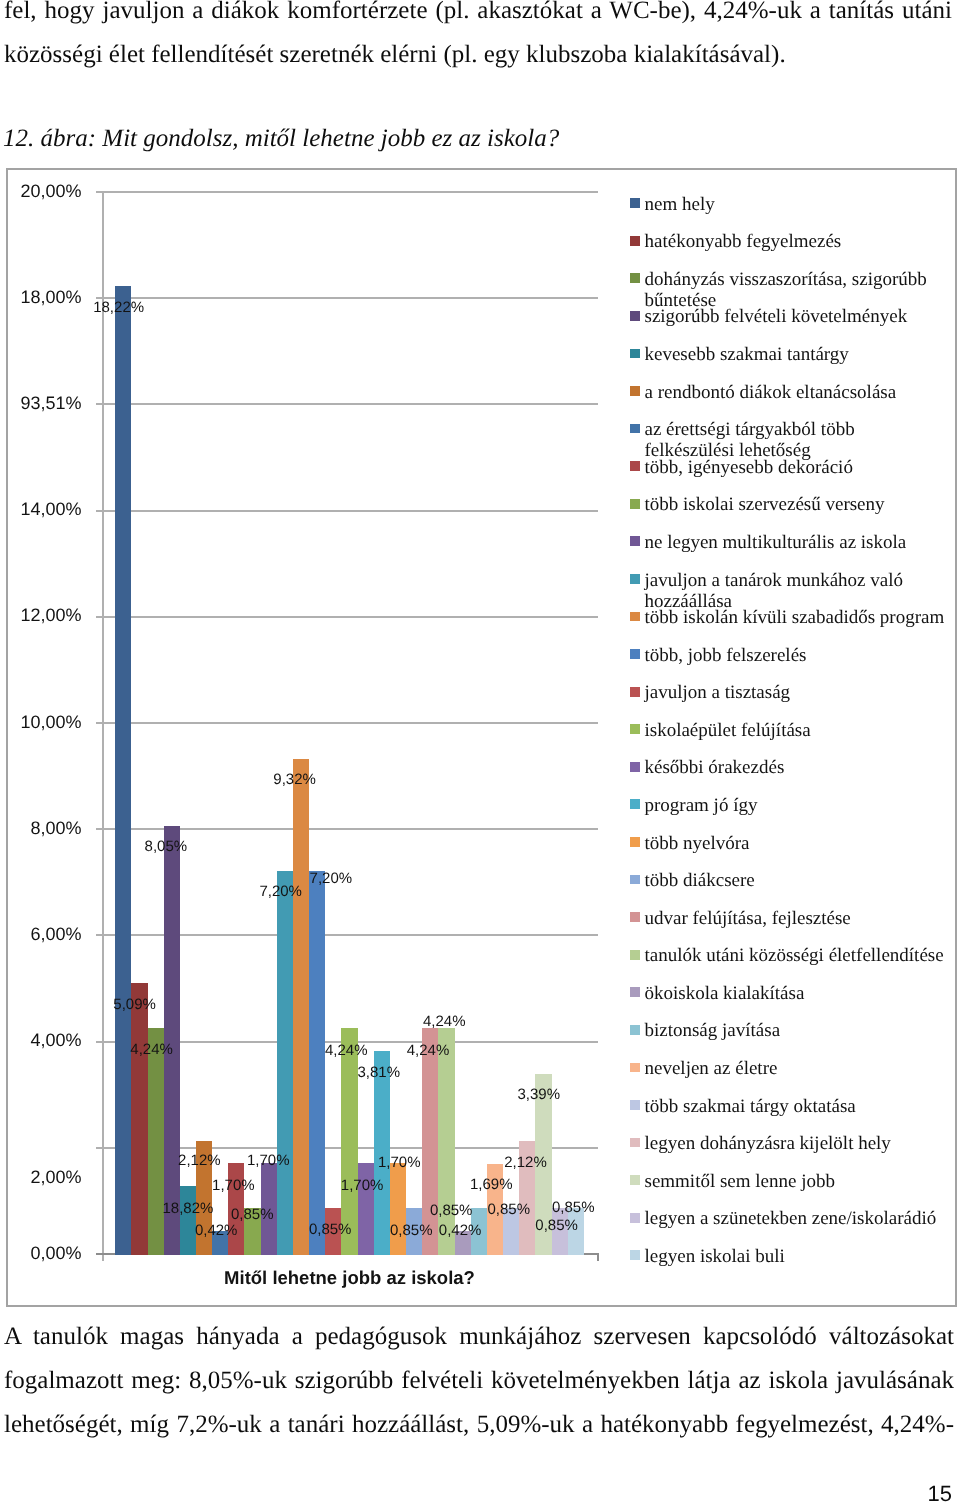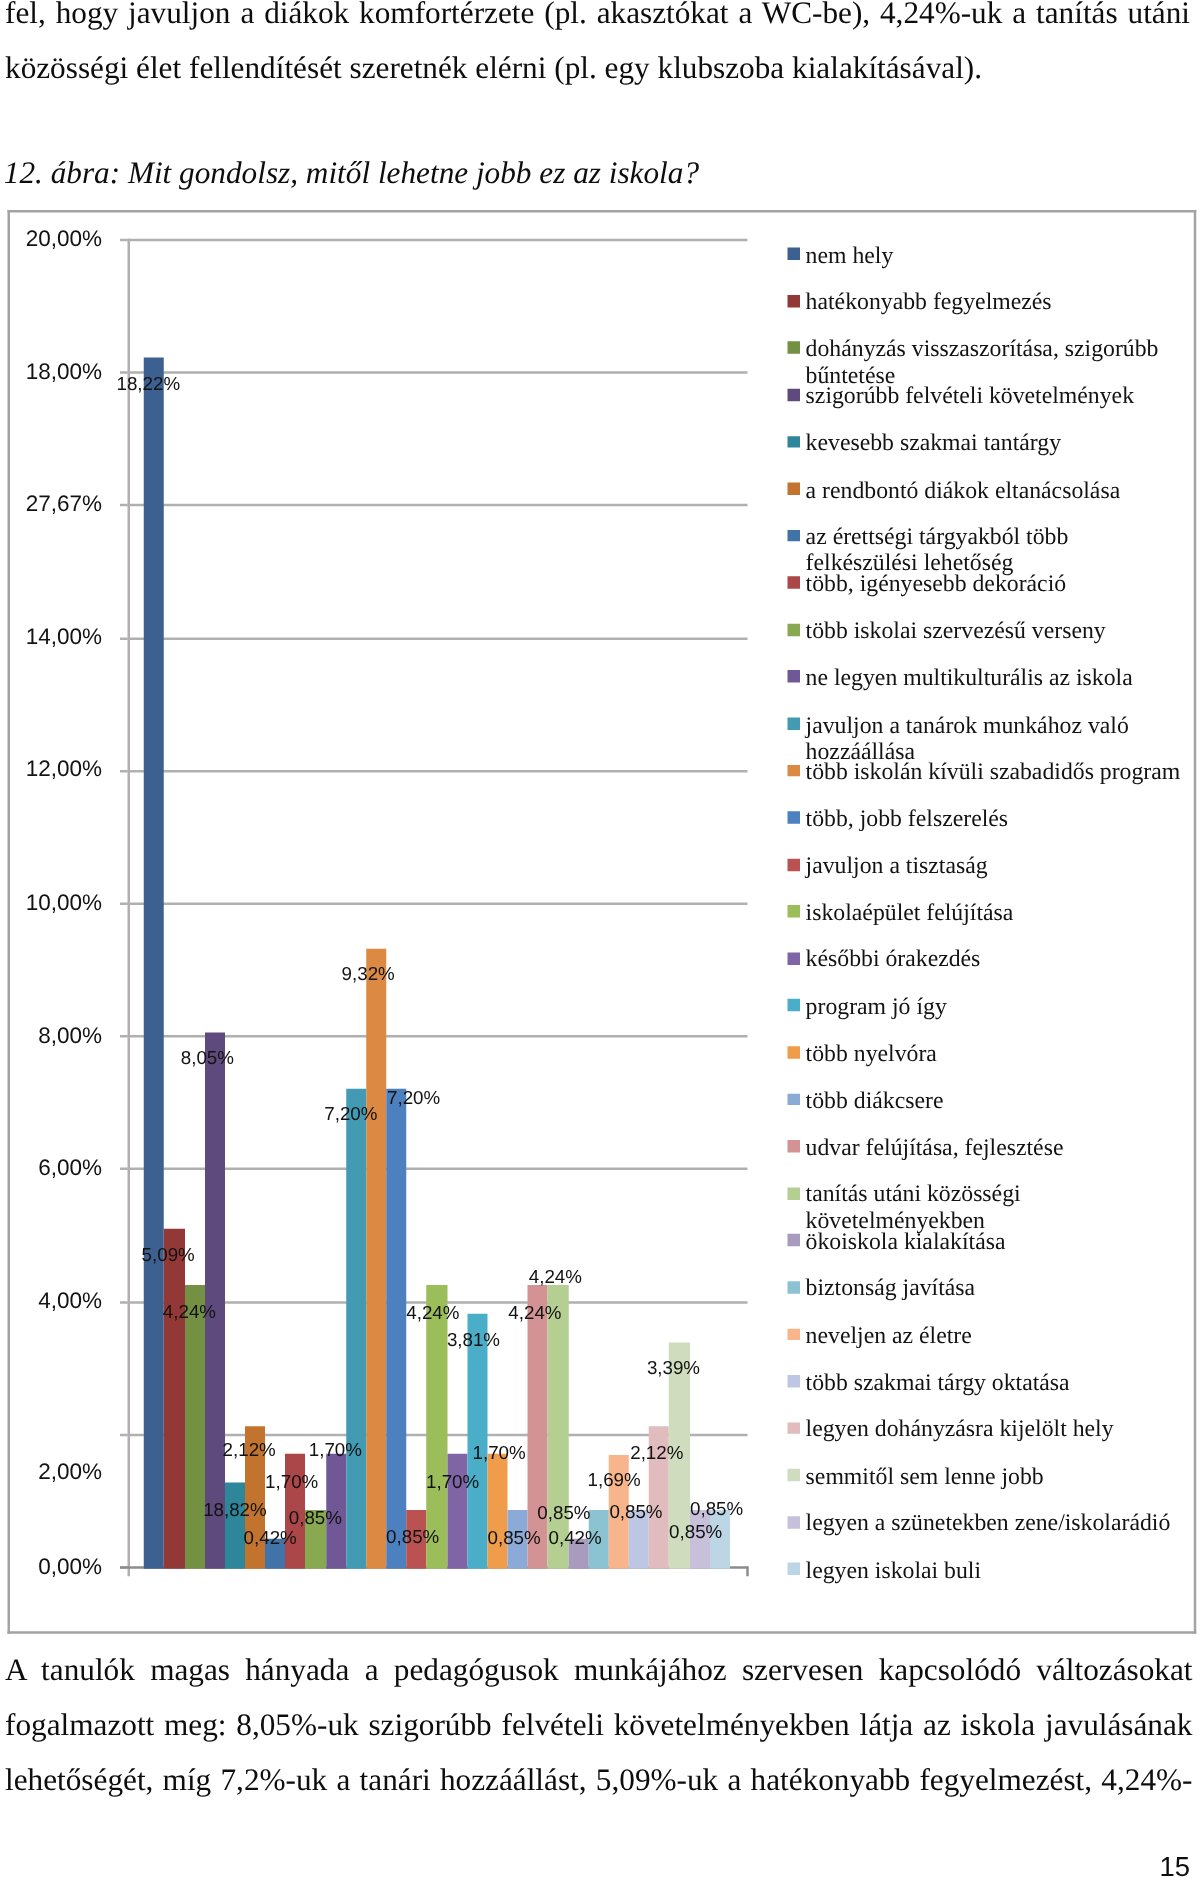--- a/index.html
+++ b/index.html
@@ -48,21 +48,21 @@
   <div class="fb" id="fb-r"></div>
   <div id="plot">
       <div class="grid" style="left:96.3px;top:23.10px;width:495.8px;"></div>
       <div class="tick" style="left:89.8px;top:23.10px;width:6.5px;"></div>
       <div class="ylab" style="left:-4.400000000000006px;top:13.70px;">20,00%</div>
       <div class="grid" style="left:96.3px;top:129.28px;width:495.8px;"></div>
       <div class="tick" style="left:89.8px;top:129.28px;width:6.5px;"></div>
       <div class="ylab" style="left:-4.400000000000006px;top:119.88px;">18,00%</div>
       <div class="grid" style="left:96.3px;top:235.46px;width:495.8px;"></div>
       <div class="tick" style="left:89.8px;top:235.46px;width:6.5px;"></div>
-      <div class="ylab" style="left:-4.400000000000006px;top:226.06px;">27,67%</div>
+      <div class="ylab" style="left:-4.400000000000006px;top:226.06px;">93,51%</div>
       <div class="grid" style="left:96.3px;top:341.64px;width:495.8px;"></div>
       <div class="tick" style="left:89.8px;top:341.64px;width:6.5px;"></div>
       <div class="ylab" style="left:-4.400000000000006px;top:332.24px;">14,00%</div>
       <div class="grid" style="left:96.3px;top:447.82px;width:495.8px;"></div>
       <div class="tick" style="left:89.8px;top:447.82px;width:6.5px;"></div>
       <div class="ylab" style="left:-4.400000000000006px;top:438.42px;">12,00%</div>
       <div class="grid" style="left:96.3px;top:554.00px;width:495.8px;"></div>
       <div class="tick" style="left:89.8px;top:554.00px;width:6.5px;"></div>
       <div class="ylab" style="left:-4.400000000000006px;top:544.60px;">10,00%</div>
       <div class="grid" style="left:96.3px;top:660.18px;width:495.8px;"></div>
@@ -133,20 +133,21 @@
       <div class="dlab" style="left:400.70px;top:874.20px;">4,24%</div>
       <div class="dlab" style="left:417.00px;top:845.40px;">4,24%</div>
       <div class="dlab" style="left:432.80px;top:1053.80px;">0,42%</div>
       <div class="dlab" style="left:423.90px;top:1033.70px;">0,85%</div>
       <div class="dlab" style="left:464.00px;top:1008.40px;">1,69%</div>
       <div class="dlab" style="left:481.50px;top:1032.80px;">0,85%</div>
       <div class="dlab" style="left:498.20px;top:985.60px;">2,12%</div>
       <div class="dlab" style="left:511.50px;top:918.40px;">3,39%</div>
       <div class="dlab" style="left:546.00px;top:1031.40px;">0,85%</div>
       <div class="dlab" style="left:529.30px;top:1048.70px;">0,85%</div>
+      <div class="" style="position:absolute;left:29.200000000000003px;top:1101px;width:628.64px;text-align:center;font-family:&quot;Liberation Sans&quot;,sans-serif;font-weight:bold;font-size:18.5px;color:#131313;line-height:18.5px;">Mitől lehetne jobb az iskola?</div>
       <div class="lgitem" style="left:624.9px;top:26.70px;">
         <span class="lgm" style="background: rgb(60, 97, 144);"></span>
         <span class="lgt">nem hely</span>
       </div>
       <div class="lgitem" style="left:624.9px;top:64.28px;">
         <span class="lgm" style="background: rgb(146, 57, 56);"></span>
         <span class="lgt">hatékonyabb fegyelmezés</span>
       </div>
       <div class="lgitem" style="left:624.9px;top:101.86px;">
         <span class="lgm" style="background: rgb(115, 144, 67);"></span>
@@ -215,21 +216,21 @@
       <div class="lgitem" style="left:624.9px;top:703.14px;">
         <span class="lgm" style="background: rgb(139, 170, 216);"></span>
         <span class="lgt">több diákcsere</span>
       </div>
       <div class="lgitem" style="left:624.9px;top:740.72px;">
         <span class="lgm" style="background: rgb(211, 147, 148);"></span>
         <span class="lgt">udvar felújítása, fejlesztése</span>
       </div>
       <div class="lgitem" style="left:624.9px;top:778.30px;">
         <span class="lgm" style="background: rgb(181, 206, 146);"></span>
-        <span class="lgt">tanítás utáni közösségi követelményekben</span>
+        <span class="lgt">tanulók utáni közösségi életfellendítése</span>
       </div>
       <div class="lgitem" style="left:624.9px;top:815.88px;">
         <span class="lgm" style="background: rgb(169, 155, 189);"></span>
         <span class="lgt">ökoiskola kialakítása</span>
       </div>
       <div class="lgitem" style="left:624.9px;top:853.46px;">
         <span class="lgm" style="background: rgb(140, 195, 211);"></span>
         <span class="lgt">biztonság javítása</span>
       </div>
       <div class="lgitem" style="left:624.9px;top:891.04px;">

